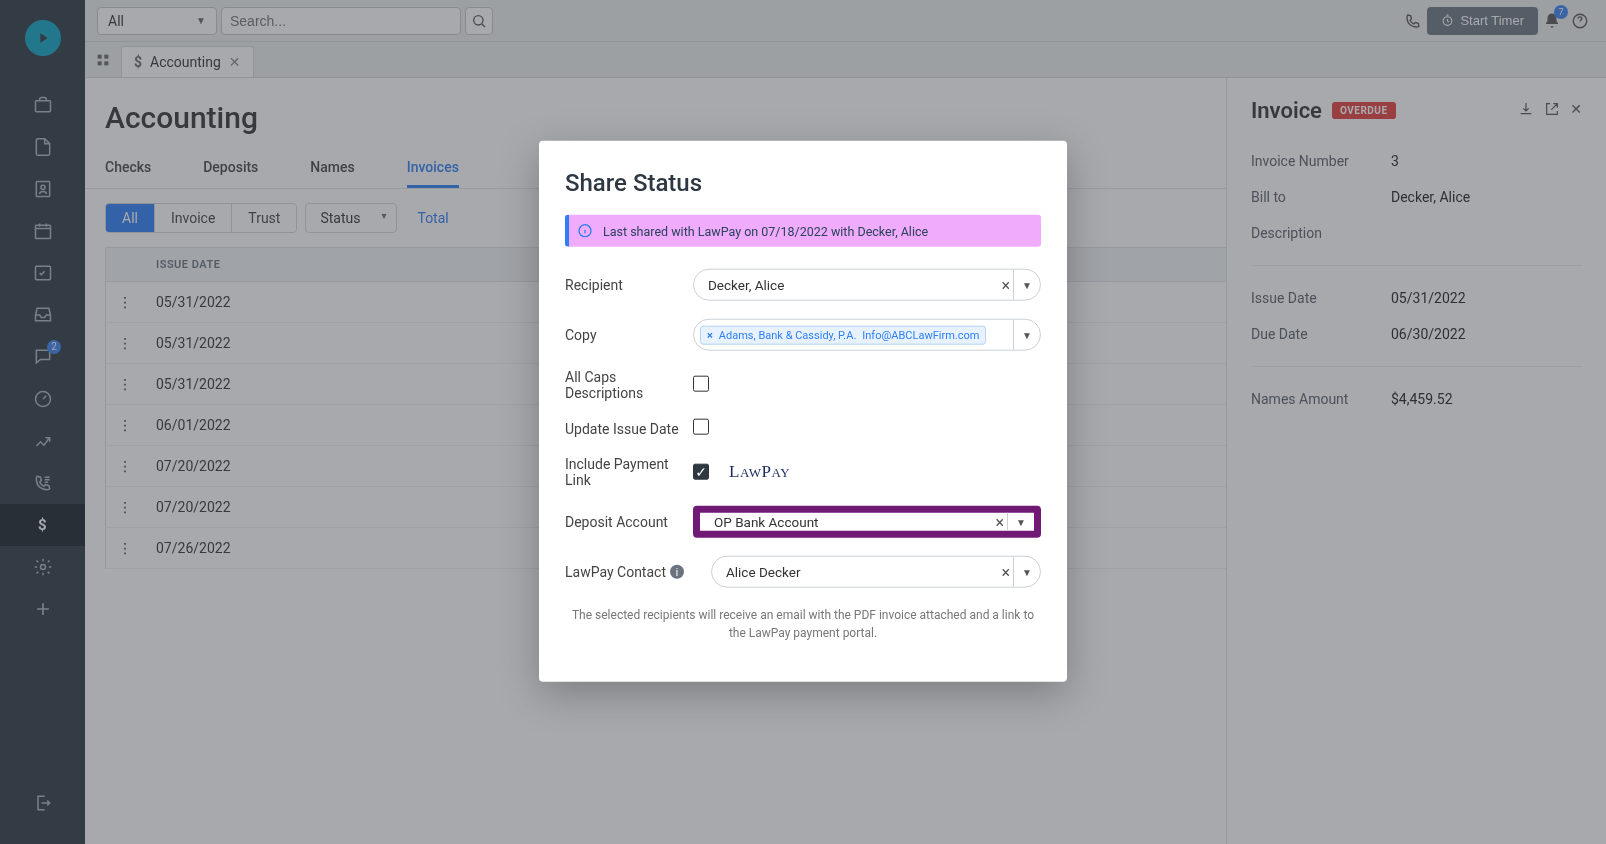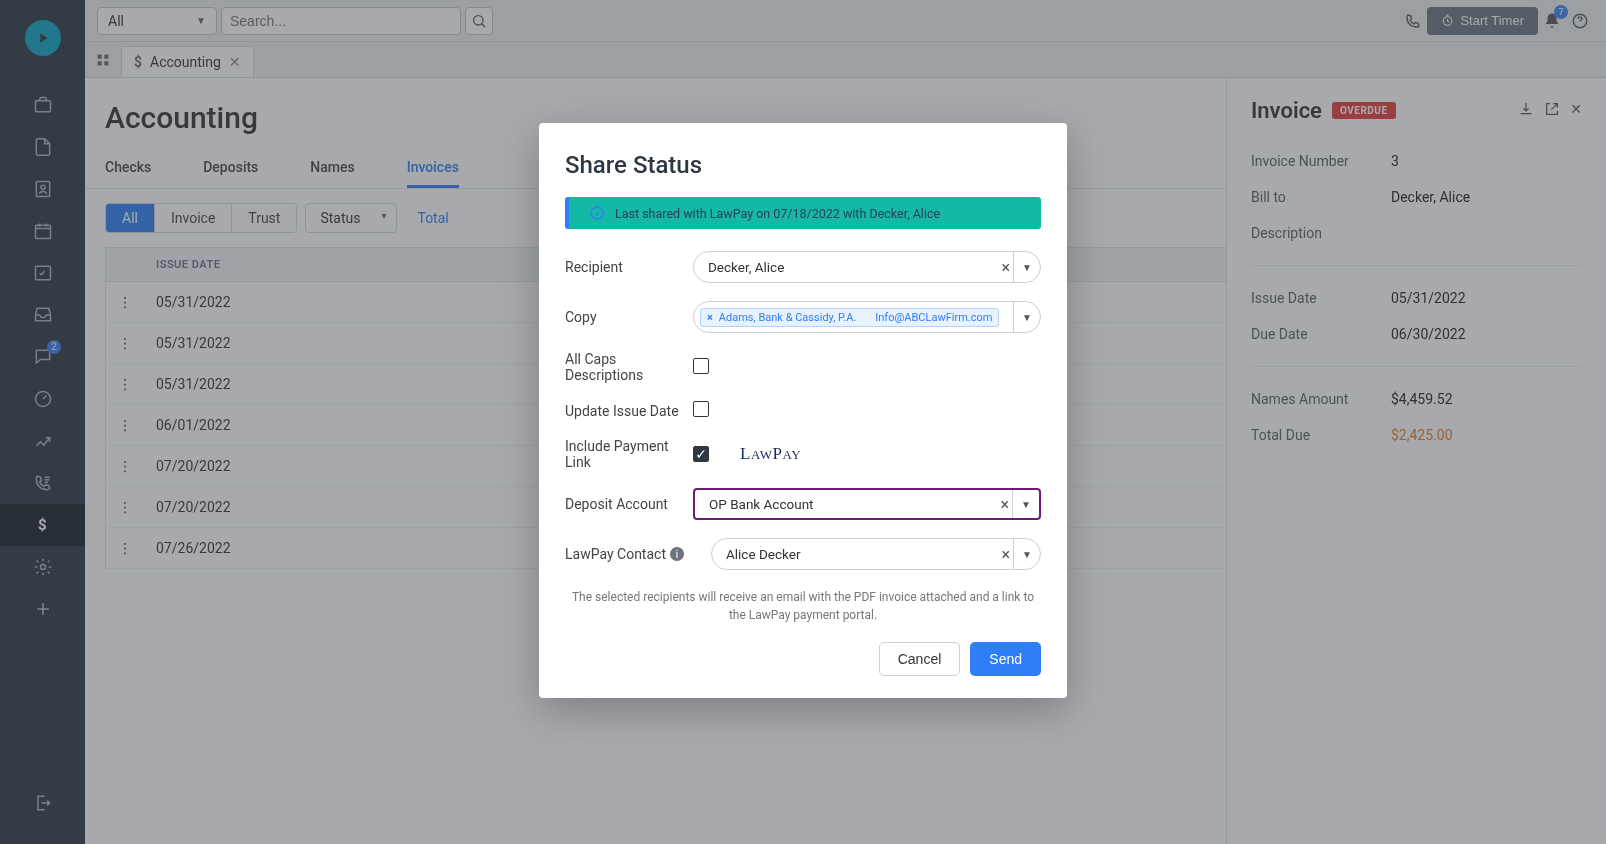--- a/index.html
+++ b/index.html
@@ -74,37 +74,37 @@
 .detail-value { color: #222; }
 .detail-sep { border-top: 1px solid #ebedf0; margin: 14px 0; }
 .due-amount { color: #e67e22; }
 
 
 .scrim { position: absolute; inset: 0; background: rgba(60,65,70,0.45); }
 
 
 .modal { position: absolute; left: 50%; top: 50%; transform: translate(-50%, -52%); width: 528px; background: #fff; border-radius: 4px; box-shadow: 0 12px 40px rgba(0,0,0,0.25); padding: 28px 26px 22px; }
 .modal h2 { font-size: 24px; font-weight: 500; color: #2d3842; margin-bottom: 18px; }
-.info-banner { background: #14b8a6; border-left: 4px solid #2d7ef7; border-radius: 3px; padding: 8px 20px; font-size: 12.5px; color: #294357; display: flex; align-items: center; gap: 10px; margin-bottom: 22px; }
+.info-banner { background: #f0abfc; border-left: 4px solid #2d7ef7; border-radius: 3px; padding: 8px 8px; font-size: 12.5px; color: #294357; display: flex; align-items: center; gap: 10px; margin-bottom: 22px; }
 .info-banner svg { flex: 0 0 16px; }
 .form-row { display: flex; align-items: center; margin-bottom: 18px; }
 .form-label { width: 128px; font-size: 14px; color: #444; flex-shrink: 0; display: flex; align-items: center; gap: 4px; }
 .form-field { flex: 1; }
 .select-box { border: 1px solid #ccd0d5; border-radius: 16px; height: 32px; display: flex; align-items: center; padding: 0 40px 0 14px; position: relative; font-size: 13.5px; }
 .select-box.rect { border-radius: 4px; }
-.select-box.focus { border: 2px solid #701a75; }
+.select-box.focus { border: 7px solid #701a75; }
 .select-clear { position: absolute; right: 30px; color: #555; cursor: pointer; font-size: 16px; }
 .select-caret { position: absolute; right: 8px; font-size: 10px; color: #555; border-left: 1px solid #ccd0d5; padding-left: 8px; height: 100%; display: flex; align-items: center; }
 .tag-box { border: 1px solid #ccd0d5; border-radius: 16px; min-height: 32px; display: flex; align-items: center; padding: 2px 36px 2px 6px; position: relative; }
 .tag-chip { background: #e8f2fe; border: 1px solid #b0d3f7; border-radius: 3px; font-size: 11px; color: #2d7ef7; display: flex; align-items: center; padding: 2px 6px; gap: 6px; }
 .tag-chip .tag-x { font-weight: bold; cursor: pointer; }
-.tag-email { color: #2d7ef7; margin-left: 13px; }
+.tag-email { color: #2d7ef7; margin-left: 0; }
 .checkbox { width: 16px; height: 16px; border: 1.5px solid #333; border-radius: 2px; display: inline-flex; align-items: center; justify-content: center; cursor: pointer; }
 .checkbox.checked { background: #2d3842; color: #fff; }
-.lawpay-logo { font-family: 'Times New Roman', serif; font-weight: 400; font-size: 17px; color: #1a2a5e; margin-left: 31px; letter-spacing: 0.5px; }
+.lawpay-logo { font-family: 'Times New Roman', serif; font-weight: 400; font-size: 17px; color: #1a2a5e; margin-left: 20px; letter-spacing: 0.5px; }
 .lawpay-logo .small-caps { font-variant: small-caps; }
 .modal-hint { font-size: 12px; color: #777; text-align: center; margin: 6px 4px 18px; line-height: 1.5; }
 .modal-actions { display: flex; justify-content: flex-end; gap: 10px; }
 .btn { border-radius: 5px; padding: 8px 18px; font-size: 14px; cursor: pointer; border: 1px solid transparent; }
 .btn-secondary { background: #fff; border: 1px solid #ccd0d5; color: #333; }
 .btn-primary { background: #2d7ef7; color: #fff; }
 .info-i { width:14px; height:14px; border-radius:50%; background:#6b7380; color:#fff; font-size:10px; display:inline-flex; align-items:center; justify-content:center; }
 
 </style>
 </head>
@@ -377,24 +377,20 @@
     </div>
   <div class="detail-row">
       <span class="detail-label">Due Date</span>
       <span class="detail-value">06/30/2022</span>
     </div>
   <div class="detail-sep"></div>
   <div class="detail-row">
       <span class="detail-label">Names Amount</span>
       <span class="detail-value">$4,459.52</span>
     </div>
-  <div class="detail-row">
-      <span class="detail-label">Total Due</span>
-      <span class="detail-value due-amount">$2,425.00</span>
-    </div>
 </div>
 
 <div class="scrim"></div>
 <div class="modal">
   <h2>Share Status</h2>
   <div class="info-banner">
     <svg viewBox="0 0 24 24" width="16" height="16" fill="none" stroke="#2d7ef7" stroke-width="2">
         <circle cx="12" cy="12" r="9"></circle>
         <path d="M12 8h.01M12 11v5"></path>
       </svg>
@@ -465,17 +461,13 @@
     <div class="form-field">
       <div class="select-box" style="margin-left:18px;width:calc(100% - 18px)">
         <span>Alice Decker</span>
         <span class="select-clear">×</span>
         <span class="select-caret">▼</span>
       </div>
     </div>
   </div>
 
   <div class="modal-hint">The selected recipients will receive an email with the PDF invoice attached and a link to the LawPay payment portal.</div>
-  <div class="modal-actions">
-    <button class="btn btn-secondary">Cancel</button>
-    <button class="btn btn-primary">Send</button>
-  </div>
 </div>
 
 </body></html>

